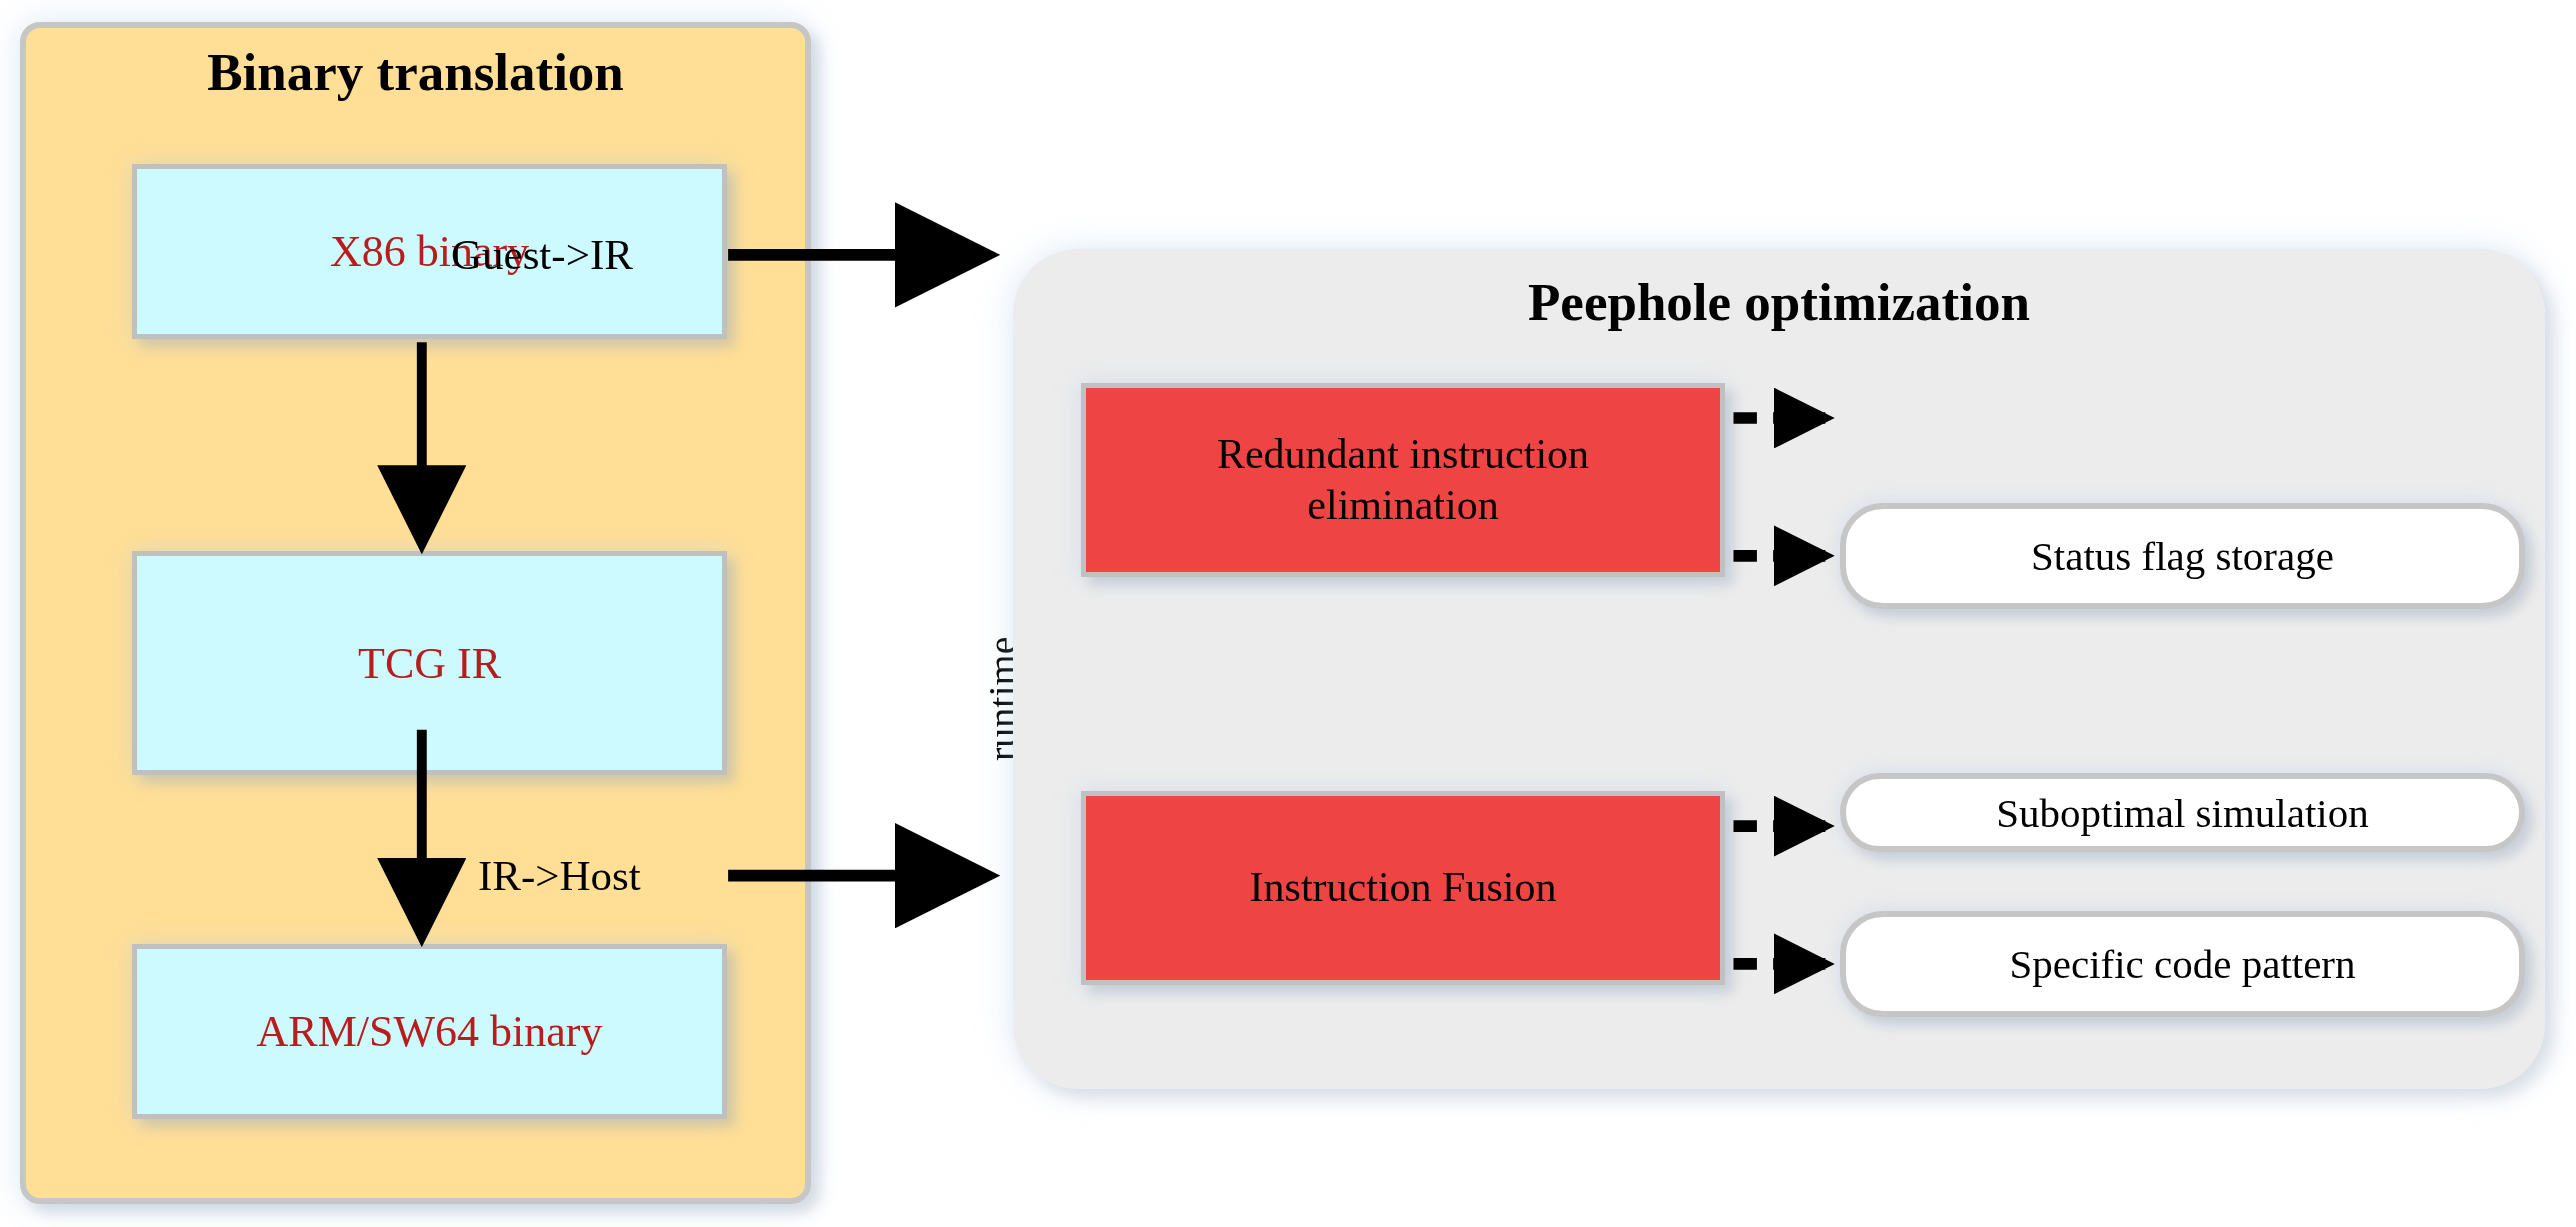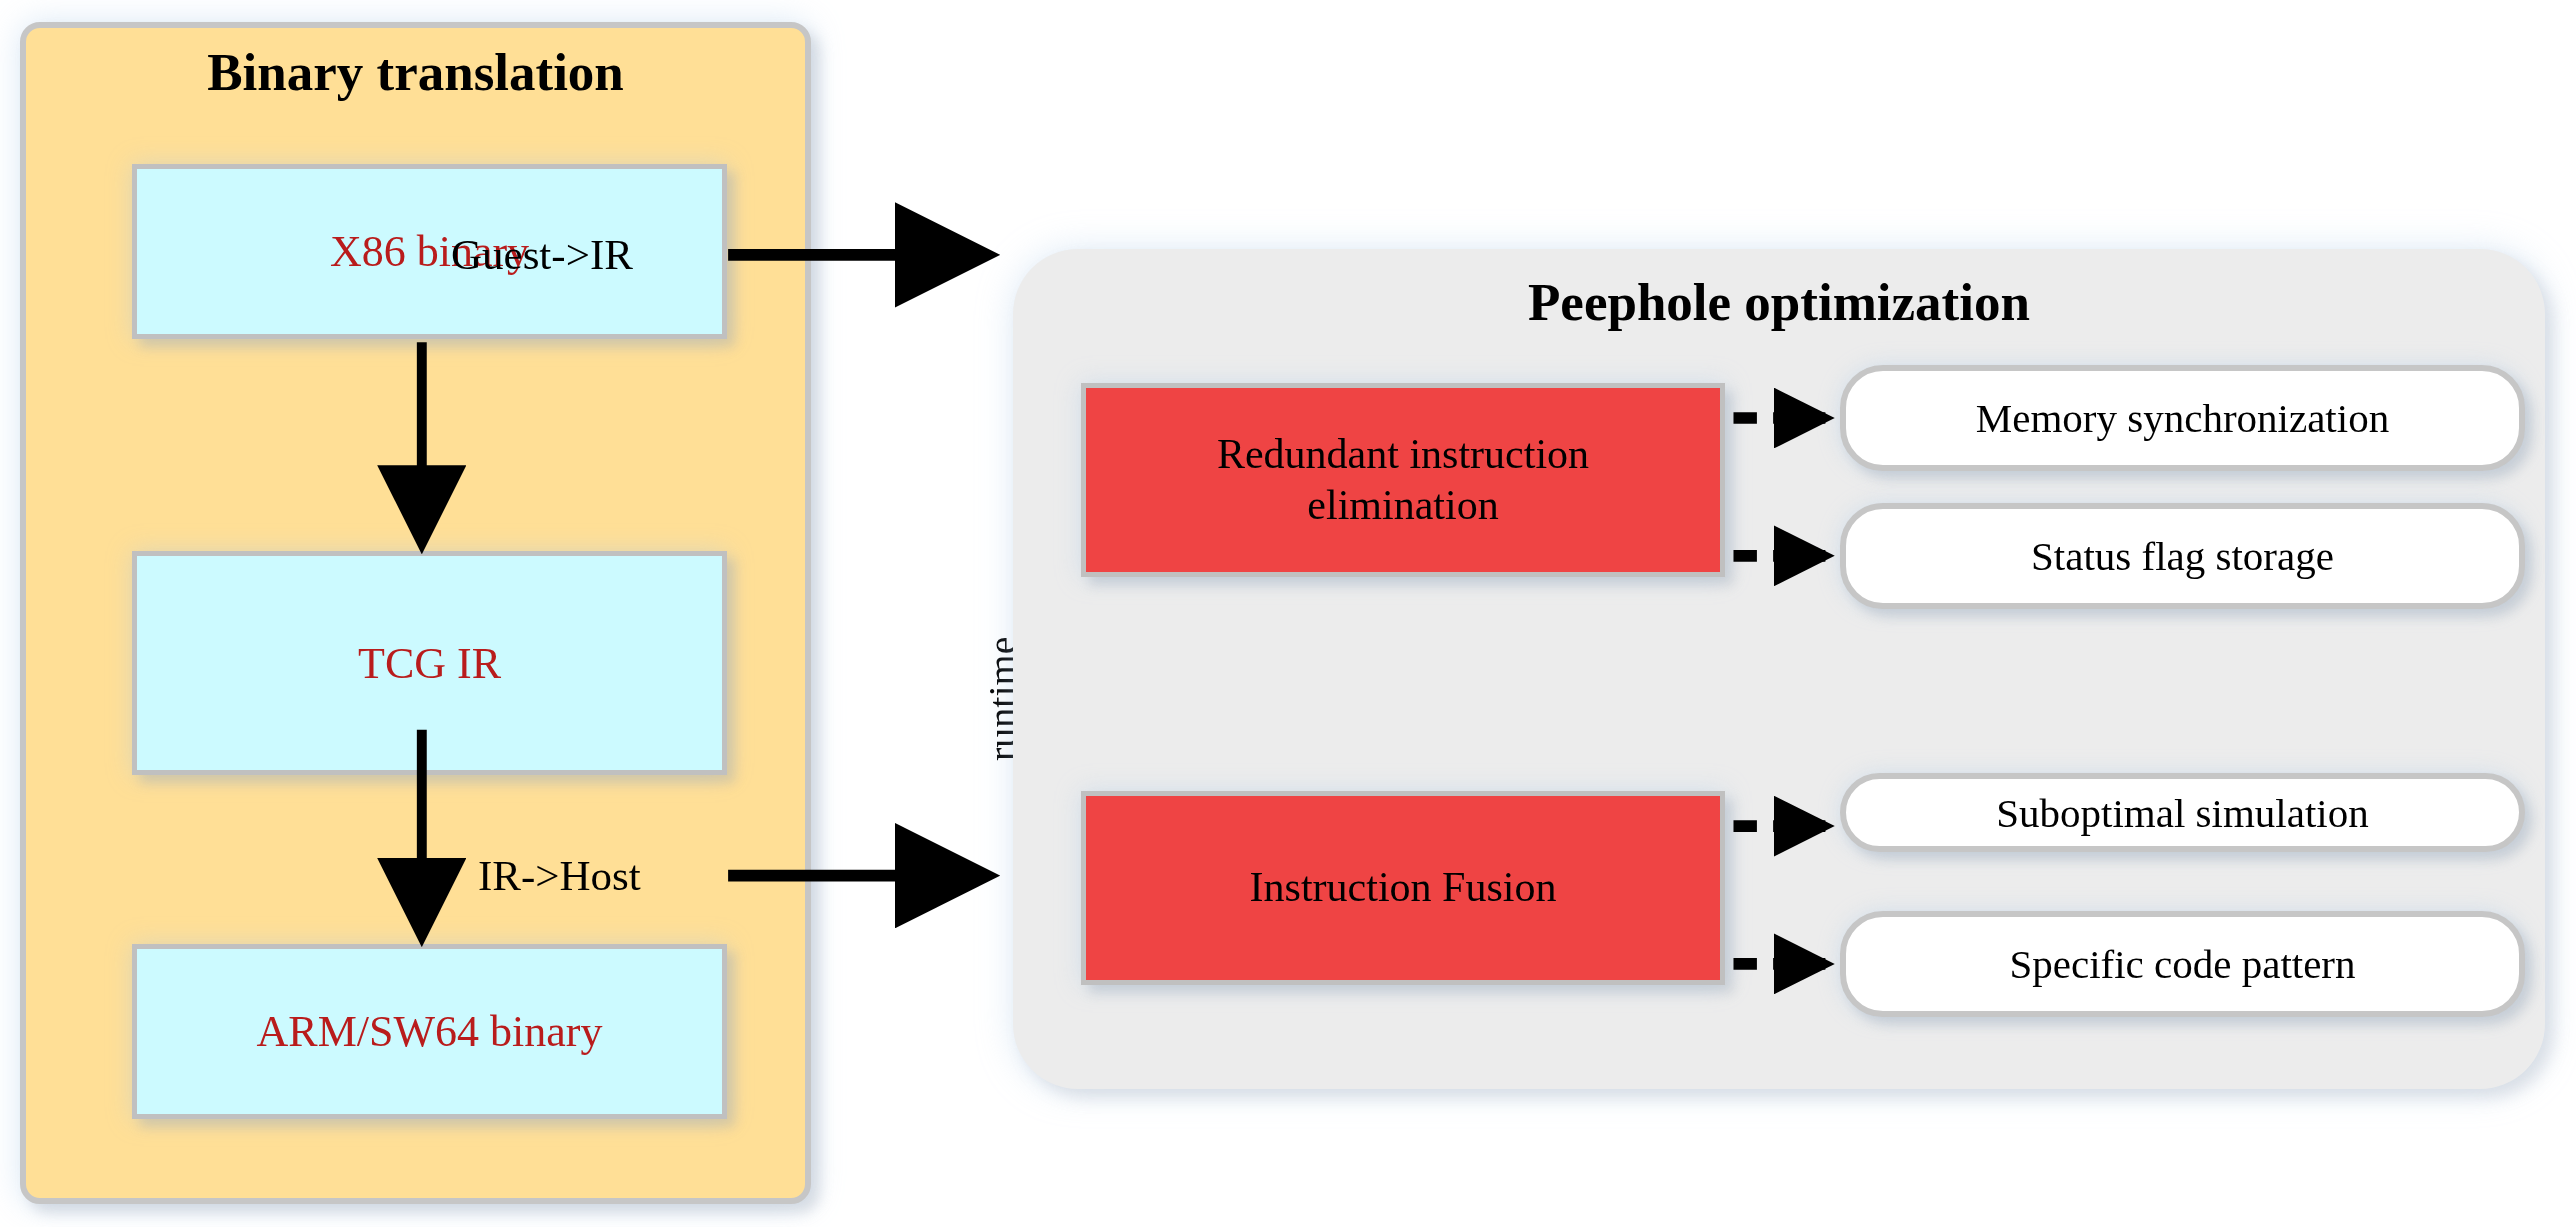--- a/index.html
+++ b/index.html
@@ -184,23 +184,20 @@
       <span style="display:block;">elimination</span>
     </span>
   </div>
 
   <div class="box-blue" style="left:1081px; top:791px; width:644px; height:194px;">
     <span style="display:block;">
       <span style="display:block;">Instruction Fusion</span>
     </span>
   </div>
 
-  <div class="box-pill" style="left:1840px; top:365px; width:685px; height:106px;">
-    <span>Memory synchronization</span>
-  </div>
 
   <div class="box-pill" style="left:1840px; top:503px; width:685px; height:106px;">
     <span>Status flag storage</span>
   </div>
 
   <div class="box-pill" style="left:1840px; top:773px; width:685px; height:79px;">
     <span>Suboptimal simulation</span>
   </div>
 
   <div class="box-pill" style="left:1840px; top:911px; width:685px; height:106px;">

